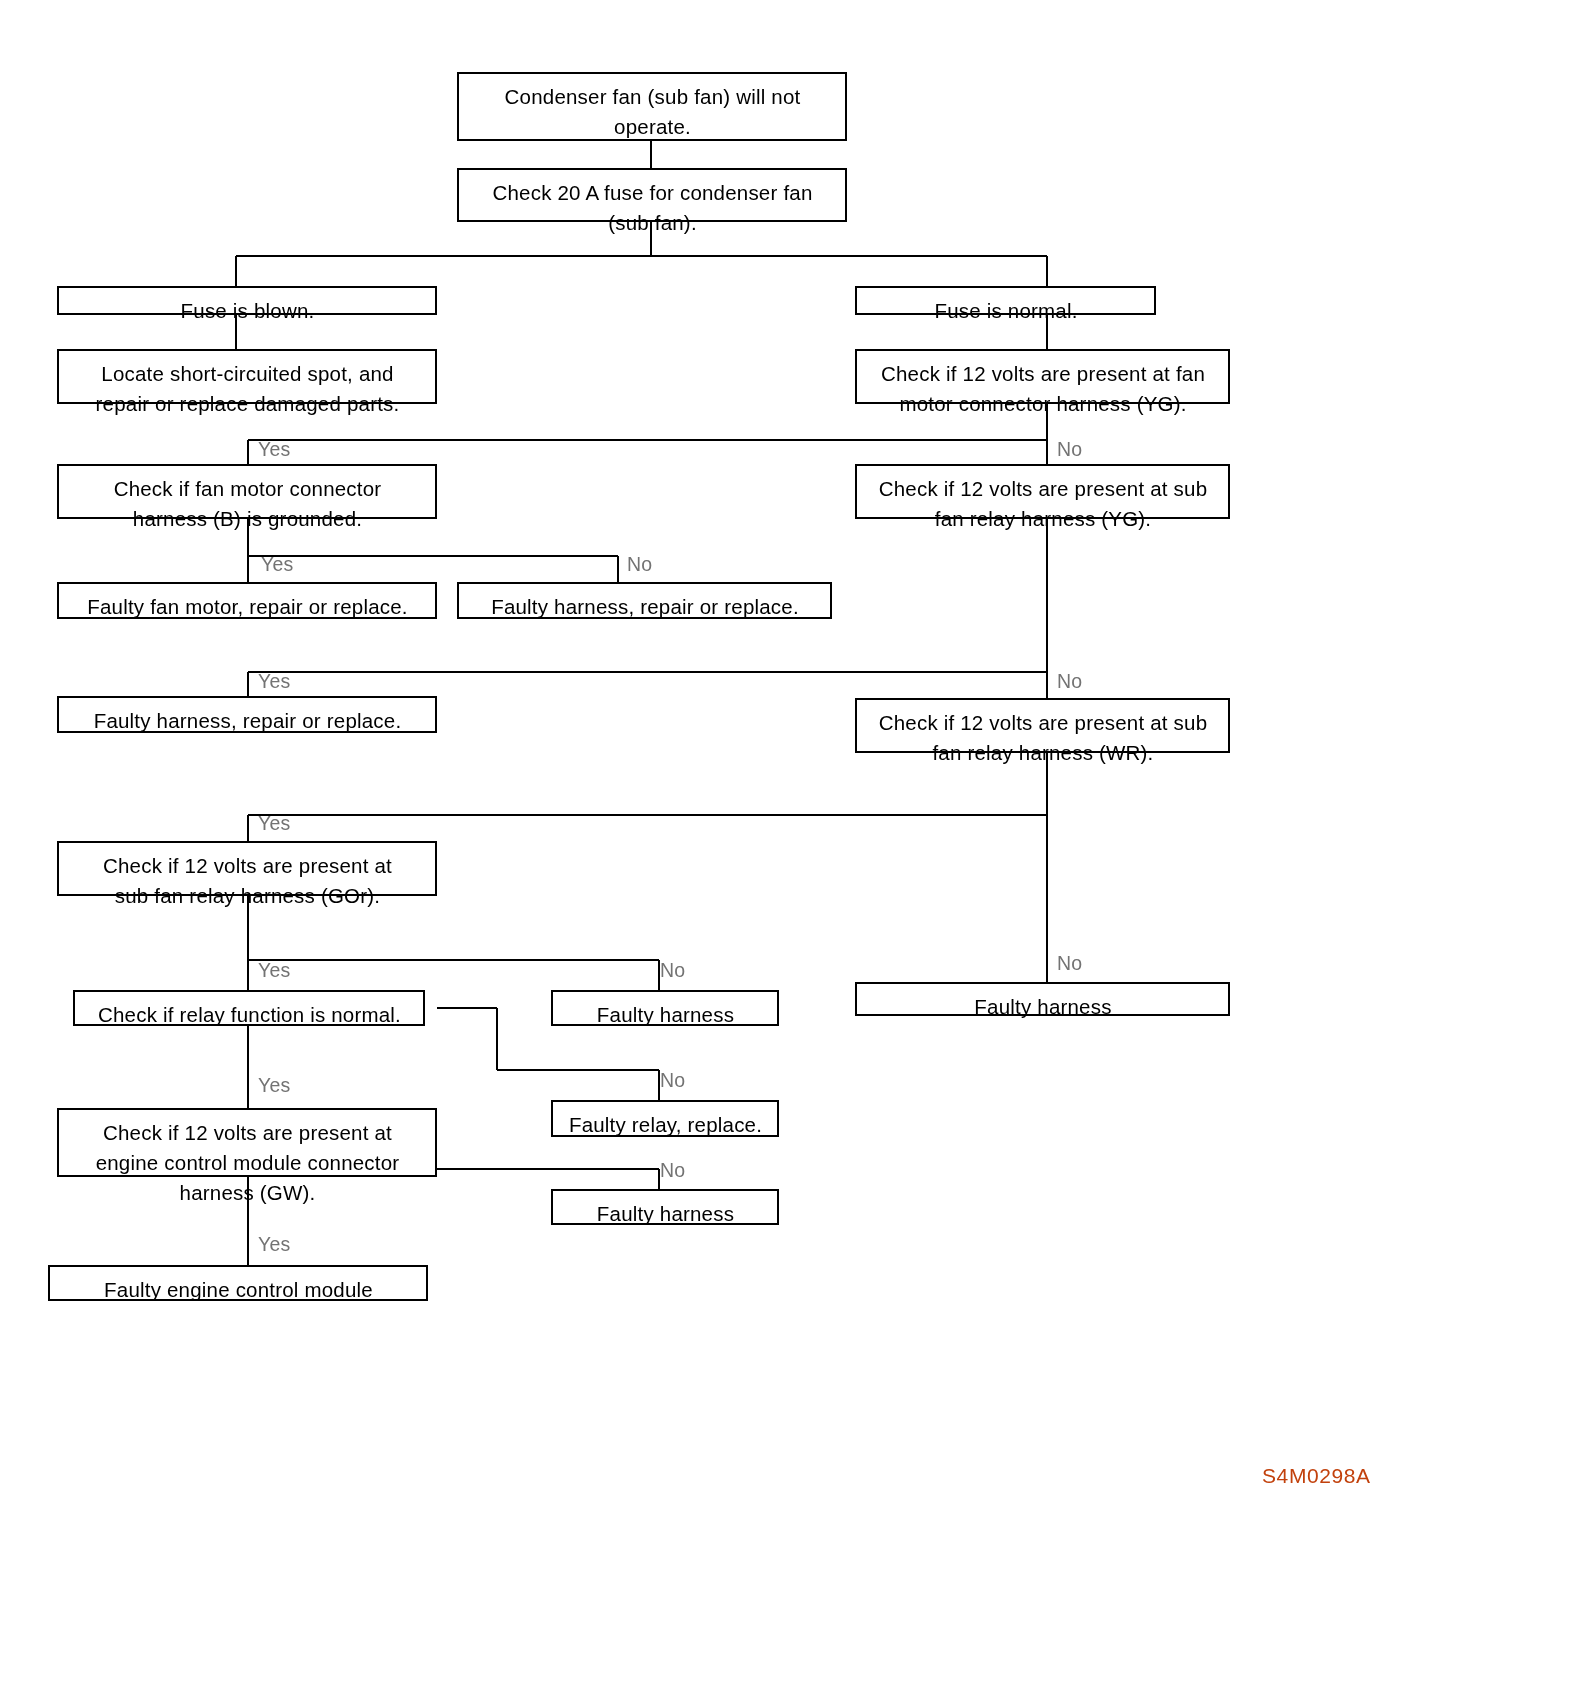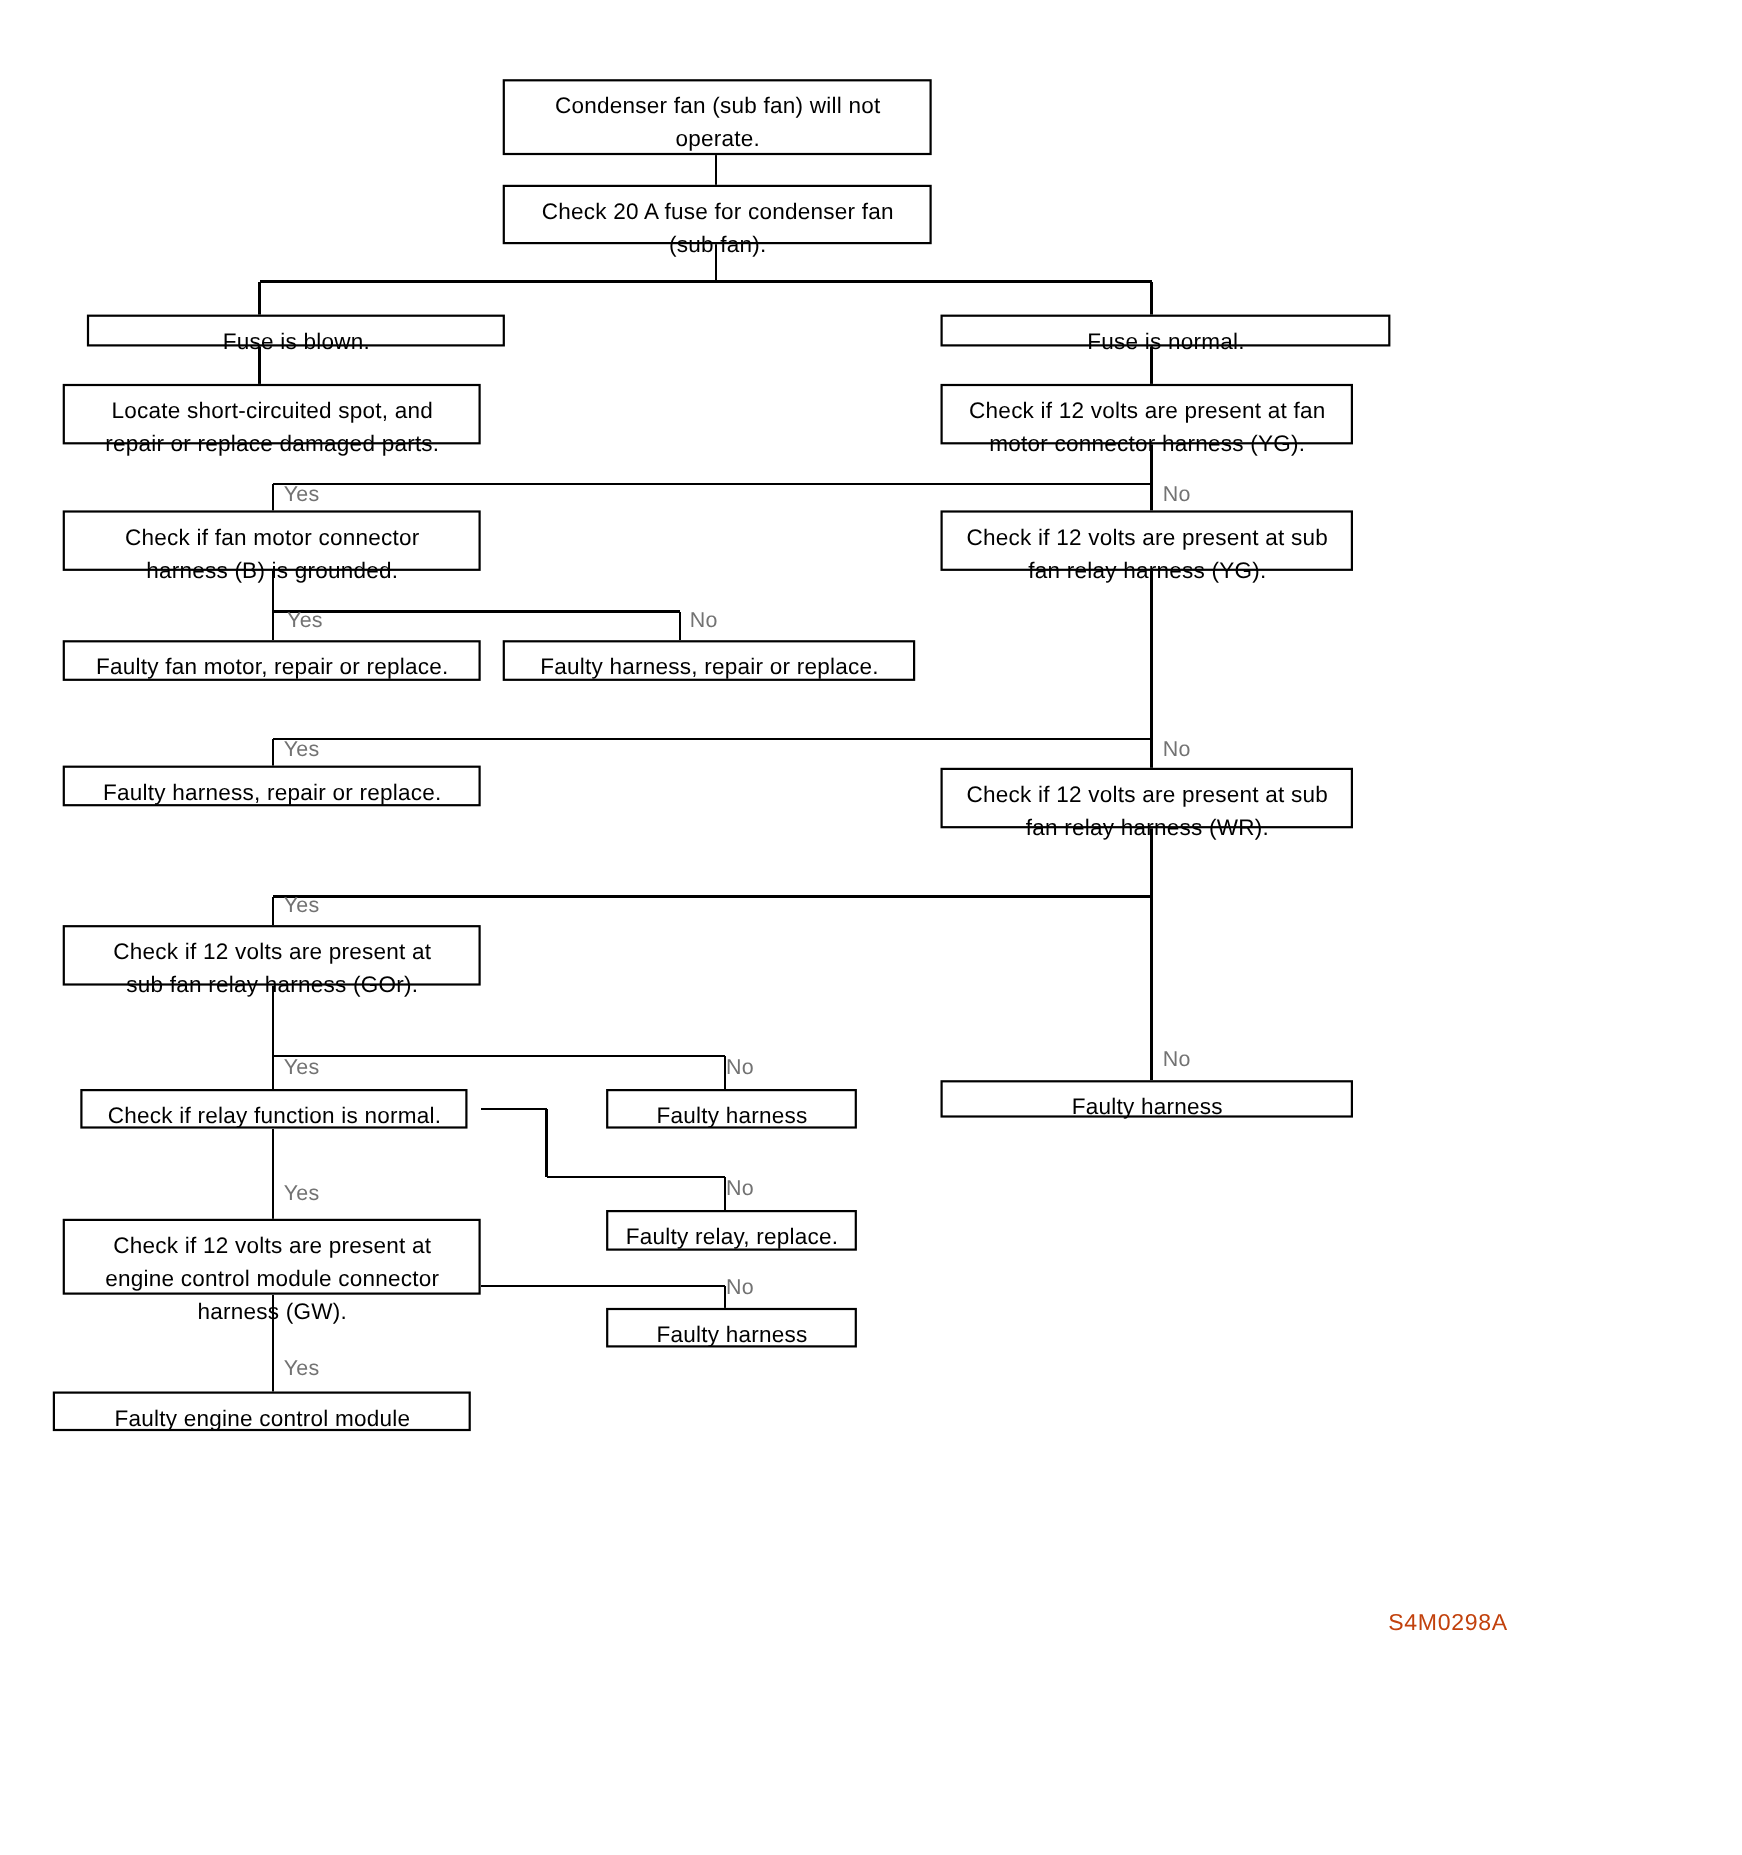--- a/index.html
+++ b/index.html
@@ -112,23 +112,23 @@
       <line x1="248" y1="1177" x2="248" y2="1265"></line>
     </g>
   </svg>
 
   <div class="node" style="left:457px; top:72px; width:390px; height:69px;">Condenser fan (sub fan) will not
 operate.</div>
 
   <div class="node" style="left:457px; top:168px; width:390px; height:54px;">Check 20 A fuse for condenser fan
 (sub fan).</div>
 
-  <div class="node" style="left:57px; top:286px; width:380px; height:29px;margin-left:22px;">Fuse is blown.</div>
+  <div class="node" style="left:57px; top:286px; width:380px; height:29px;">Fuse is blown.</div>
 
-  <div class="node" style="left:855px; top:286px; width:409px; height:29px;">Fuse is normal.</div>
+  <div class="node" style="left:855px; top:286px; width:301px; height:29px;">Fuse is normal.</div>
 
   <div class="node" style="left:57px; top:349px; width:380px; height:55px;">Locate short-circuited spot, and
 repair or replace damaged parts.</div>
 
   <div class="node" style="left:855px; top:349px; width:375px; height:55px;">Check if 12 volts are present at fan
 motor connector harness (YG).</div>
 
   <div class="node" style="left:57px; top:464px; width:380px; height:55px;">Check if fan motor connector
 harness (B) is grounded.</div>
 

